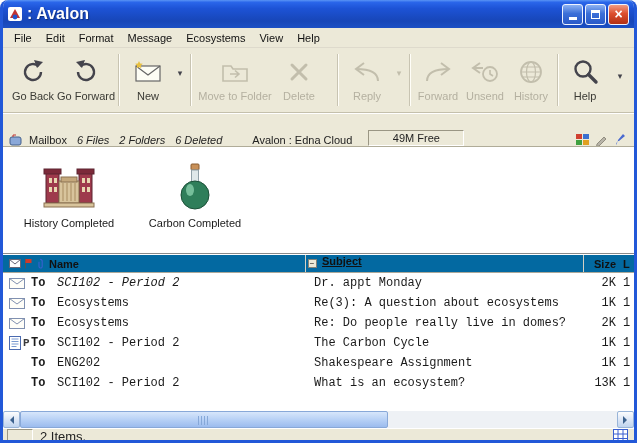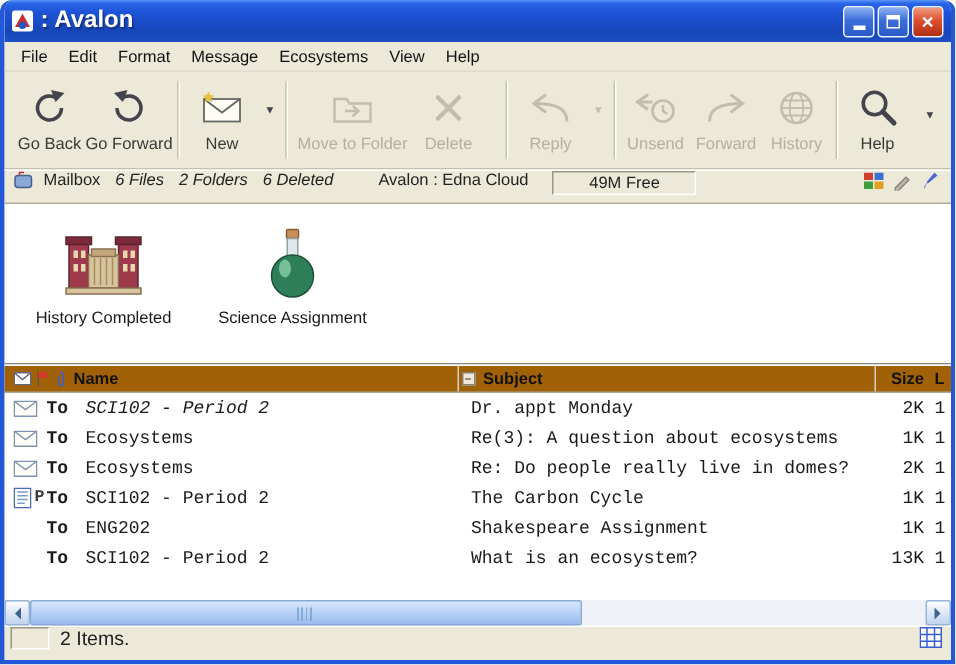--- a/index.html
+++ b/index.html
@@ -45,50 +45,50 @@
   .tbtn.disabled { color:#c2beac; }
   .tbtn.disabled .tlabel { color:#b4b0a0; }
   .tdrop { width:14px; margin-top:17px; font-size:9px; color:#44444c; text-align:center; }
   .tdrop.disabled { color:#c2beac; }
   .tsep { width:2px; height:52px; margin:3px 3px 0 3px;
           border-left:1px solid #c8c4b2; border-right:1px solid #fffef8; }
   .toverflow { margin-left:auto; margin-top:20px; width:16px; text-align:center;
                font-size:9px; color:#44444c; }
 
   
-  .infobar { height:23px; background:#ece9d8; display:flex; align-items:flex-start;
+  .infobar { height:34px; background:#ece9d8; display:flex; align-items:flex-end;
              padding:0 8px 0 6px; font-size:11px; color:#222;
              border-top:1px solid #fff; border-bottom:1px solid #b0ac98; }
   .infobar .sp { margin-left:10px;font-style:italic; }
   .ib-account { margin-left:30px; }
   .free-box { margin-left:16px; width:96px; text-align:center; padding:1px 0;
               border:1px solid; border-color:#9a9684 #fff #fff #9a9684; background:#ece9d8; }
   .ib-icons { margin-left:auto; display:flex; align-items:center; gap:5px; }
 
   
   .icons-pane { height:106px; background:#fff; position:relative; }
   .desk-icon { position:absolute; top:12px; width:100px; text-align:center; }
   .desk-icon.history { left:16px; }
   .desk-icon.science { left:142px; }
   .di-img { height:52px; display:flex; align-items:flex-end; justify-content:center; }
   .di-label { margin-top:6px; font-size:11px; color:#1a1a1a; }
   .pane-divider { height:2px; border-top:1px solid #8a8a8a; border-bottom:1px solid #fff; }
 
   
-  .list-header { height:18px; background:#a16207; display:flex; align-items:center;
+  .list-header { height:18px; background:#0369a1; display:flex; align-items:center;
                  font-size:11px; font-weight:bold; color:#111;
                  border-bottom:1px solid #aca899; }
   .col-icons { width:44px; display:flex; align-items:center; gap:3px; padding-left:6px; height:100%; }
   .col-name  { width:259px; padding-left:2px; height:100%; display:flex; align-items:center;
                border-right:1px solid #d4d0c4; }
   .col-sortbox { width:12px; display:flex; justify-content:center; }
   .sort-box { width:9px; height:9px; border:1px solid #848278; background:#ece9d8;
               font-size:8px; line-height:7px; text-align:center; font-weight:normal; }
-  .col-subject { flex:1; padding-left:4px; height:100%; display:flex; align-items:center;
-                 border-right:1px solid #d4d0c4; }
+  .col-subject { flex:1; padding-left:4px; height:100%; display:flex; align-items:flex-start;
+                 border-right:1px solid #d4d0c4;text-decoration:underline; }
   .col-size { width:34px; text-align:right; padding-right:2px; }
   .col-last { width:16px; padding-left:5px; overflow:hidden; white-space:nowrap; }
 
   .list-rows { background:#fff; }
   .lrow { height:20px; display:flex; align-items:center; font-size:12px; color:#1a1a1a;
           font-family:Liberation Mono, monospace; }
   .r-icon { width:28px; padding-left:6px; display:flex; align-items:center; gap:2px; }
   .r-flag { font-size:11px; font-weight:bold; color:#3a3a3a; width:8px; }
   .r-to { width:26px; font-weight:bold; }
   .r-name { width:253px; white-space:nowrap; overflow:hidden; }
@@ -208,39 +208,39 @@
       <div class="ticon">
         <svg width="30" height="22" viewBox="0 0 30 22">
             <path d="M12 2 L4 8 L12 14" fill="none" stroke="currentColor" stroke-width="2"></path>
             <path d="M4 8 C18 8 26 11 26 20" fill="none" stroke="currentColor" stroke-width="2"></path>
           </svg>
       </div>
       <div class="tlabel">Reply</div>
     </div>
     <div class="tdrop disabled">▾</div>
     <div class="tsep"></div>
+    <div class="tbtn disabled" style="width:48px">
+      <div class="ticon">
+        <svg width="30" height="22" viewBox="0 0 30 22" style="transform:scaleX(-1)">
+            <path d="M12 2 L4 8 L12 14" fill="none" stroke="currentColor" stroke-width="2"></path>
+            <path d="M4 8 C18 8 26 11 26 20" fill="none" stroke="currentColor" stroke-width="2"></path>
+          </svg>
+      </div>
+      <div class="tlabel">Forward</div>
+    </div>
     <div class="tbtn disabled" style="width:46px">
       <div class="ticon">
         <svg width="30" height="24" viewBox="0 0 30 24">
             <path d="M10 3 L3 8 L10 13" fill="none" stroke="currentColor" stroke-width="2"></path>
             <path d="M3 8 h10" stroke="currentColor" stroke-width="2"></path>
             <circle cx="20" cy="14" r="7" fill="none" stroke="currentColor" stroke-width="1.8"></circle>
             <path d="M20 10 v4 l3 2" fill="none" stroke="currentColor" stroke-width="1.6"></path>
           </svg>
       </div>
       <div class="tlabel">Unsend</div>
-    </div>
-    <div class="tbtn disabled" style="width:48px">
-      <div class="ticon">
-        <svg width="30" height="22" viewBox="0 0 30 22" style="transform:scaleX(-1)">
-            <path d="M12 2 L4 8 L12 14" fill="none" stroke="currentColor" stroke-width="2"></path>
-            <path d="M4 8 C18 8 26 11 26 20" fill="none" stroke="currentColor" stroke-width="2"></path>
-          </svg>
-      </div>
-      <div class="tlabel">Forward</div>
     </div>
     <div class="tbtn disabled" style="width:46px">
       <div class="ticon">
         <svg width="26" height="26" viewBox="0 0 26 26">
             <circle cx="13" cy="13" r="10" fill="none" stroke="currentColor" stroke-width="1.8"></circle>
             <ellipse cx="13" cy="13" rx="4.5" ry="10" fill="none" stroke="currentColor" stroke-width="1.2"></ellipse>
             <path d="M3 13 h20 M4.5 8 h17 M4.5 18 h17" stroke="currentColor" stroke-width="1.2" fill="none"></path>
           </svg>
       </div>
       <div class="tlabel">History</div>
@@ -319,21 +319,21 @@
     </div>
     <div class="desk-icon science">
       <div class="di-img">
         <svg width="36" height="48" viewBox="0 0 36 48">
           <rect x="14" y="1" width="8" height="6" rx="1" fill="#c89058" stroke="#8a5c30"></rect>
           <rect x="14.5" y="7" width="7" height="12" fill="#dfe8ea" stroke="#90a0a8"></rect>
           <circle cx="18" cy="32" r="14" fill="#2f7e5a" stroke="#1c5038"></circle>
           <ellipse cx="13" cy="27" rx="4" ry="6" fill="#8fd4b0" opacity="0.75"></ellipse>
         </svg>
       </div>
-      <div class="di-label">Science Assignment</div>
+      <div class="di-label">Carbon Completed</div>
     </div>
   </div>
   <div class="pane-divider"></div>
 
   <div class="list-header">
     <div class="col-icons">
       <span style="display:inline-flex">
         <svg width="12" height="9">
             <rect x="0.5" y="0.5" width="11" height="8" fill="#fff" stroke="#667"></rect>
             <path d="M0.5 0.5 L6 5 L11.5 0.5" fill="none" stroke="#667"></path>

